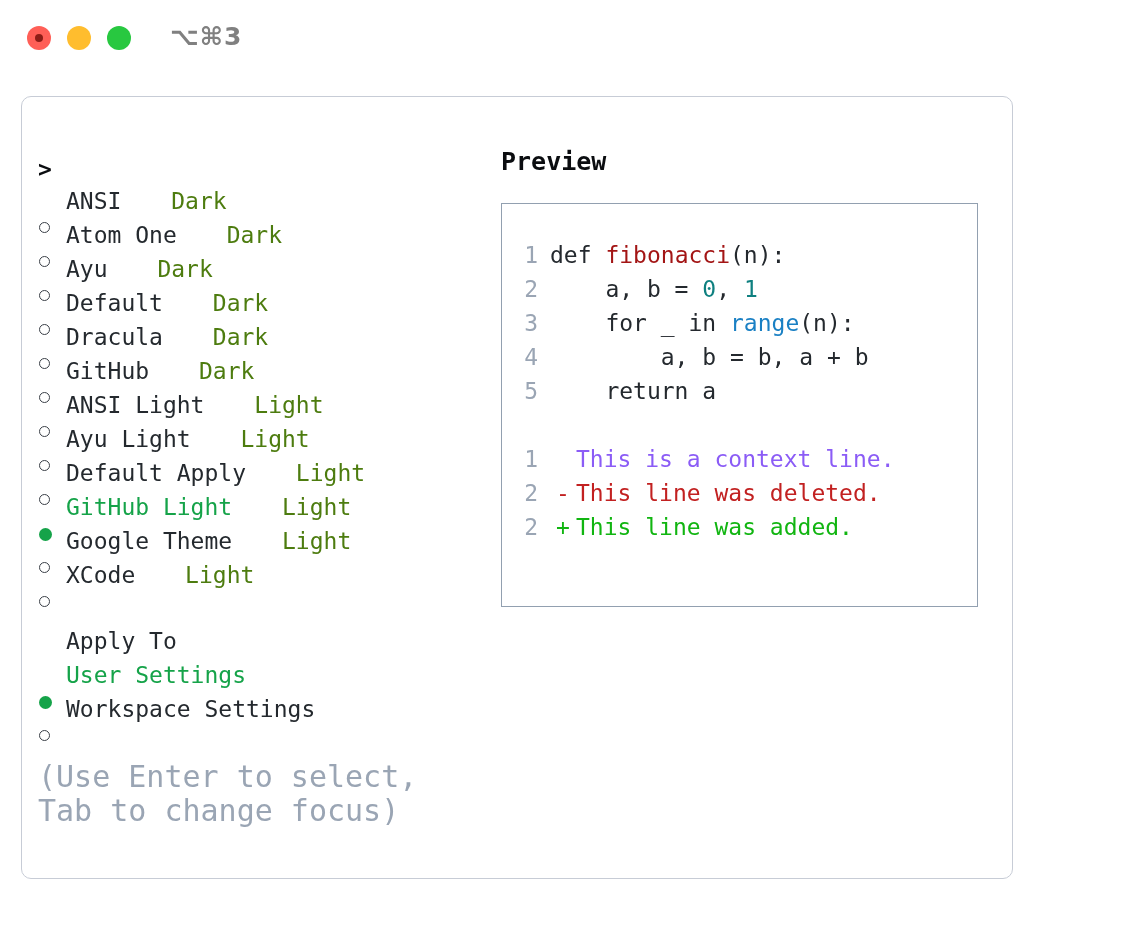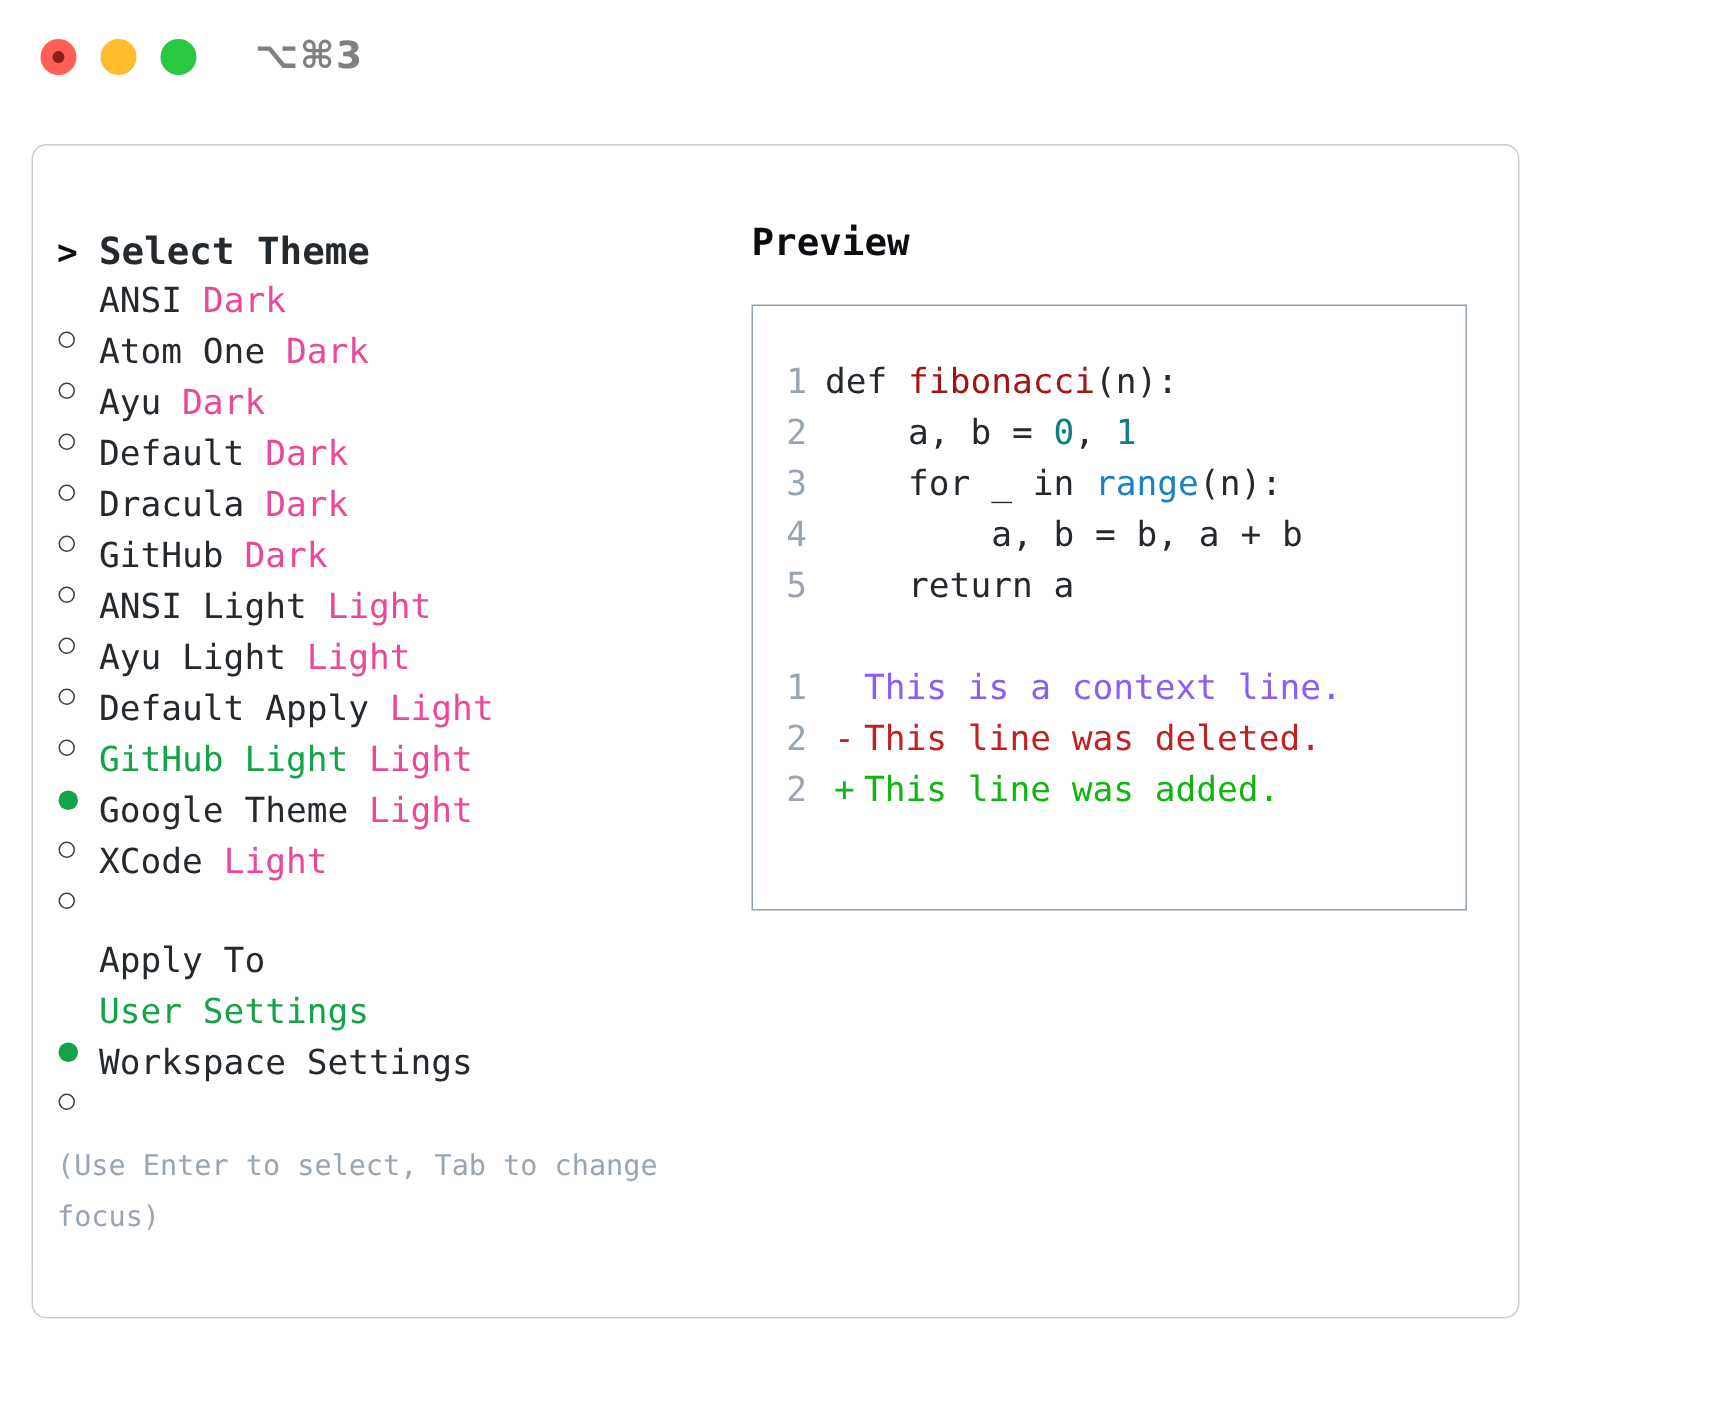--- a/index.html
+++ b/index.html
@@ -121,21 +121,21 @@
     position: absolute;
     left: 1px;
     top: 13px;
     width: 11px;
     height: 11px;
     border-radius: 50%;
     border: 1.6px solid #3a3f47;
     box-sizing: border-box;
   }
   .label { color: #24292e; }
-  .suffix { color: #ec4899; }
+  .suffix { color: #4d7c0f; margin-left: 36px; }
 
   #header-row {
     font-weight: bold;
     font-size: 25px;
     color: #0b0d10;
     height: 36px;
   }
   #header-row .marker {
     font-weight: bold;
     color: #0b0d10;
@@ -146,21 +146,21 @@
     height: 34px;
     font-size: 23px;
     color: #24292e;
   }
 
   #spacer-apply { height: 32px; }
   #spacer-hint  { height: 30px; }
 
   #hint {
     width: 410px;
-    font-size: 19px;
+    font-size: 30px;
     line-height: 34px;
     color: #9aa5b4;
     white-space: normal;
     word-spacing: 0px;
   }
 
   
   #right-col {
     position: absolute;
     left: 479px;
@@ -226,21 +226,20 @@
     <div class="traffic" id="tl-max"></div>
     <div id="shortcut">⌥⌘3</div>
   </div>
 
   <div id="panel">
 
     <div id="left-col">
 
       <div class="row" id="header-row">
         <span class="marker">&gt;</span>
-        <span class="label">Select Theme</span>
       </div>
 
       <div id="theme-rows">
           <div class="row"><span class="marker bullet-hollow"></span><span class="label">ANSI</span><span class="suffix"> Dark</span></div>
           <div class="row"><span class="marker bullet-hollow"></span><span class="label">Atom One</span><span class="suffix"> Dark</span></div>
           <div class="row"><span class="marker bullet-hollow"></span><span class="label">Ayu</span><span class="suffix"> Dark</span></div>
           <div class="row"><span class="marker bullet-hollow"></span><span class="label">Default</span><span class="suffix"> Dark</span></div>
           <div class="row"><span class="marker bullet-hollow"></span><span class="label">Dracula</span><span class="suffix"> Dark</span></div>
           <div class="row"><span class="marker bullet-hollow"></span><span class="label">GitHub</span><span class="suffix"> Dark</span></div>
           <div class="row"><span class="marker bullet-hollow"></span><span class="label">ANSI Light</span><span class="suffix"> Light</span></div>

